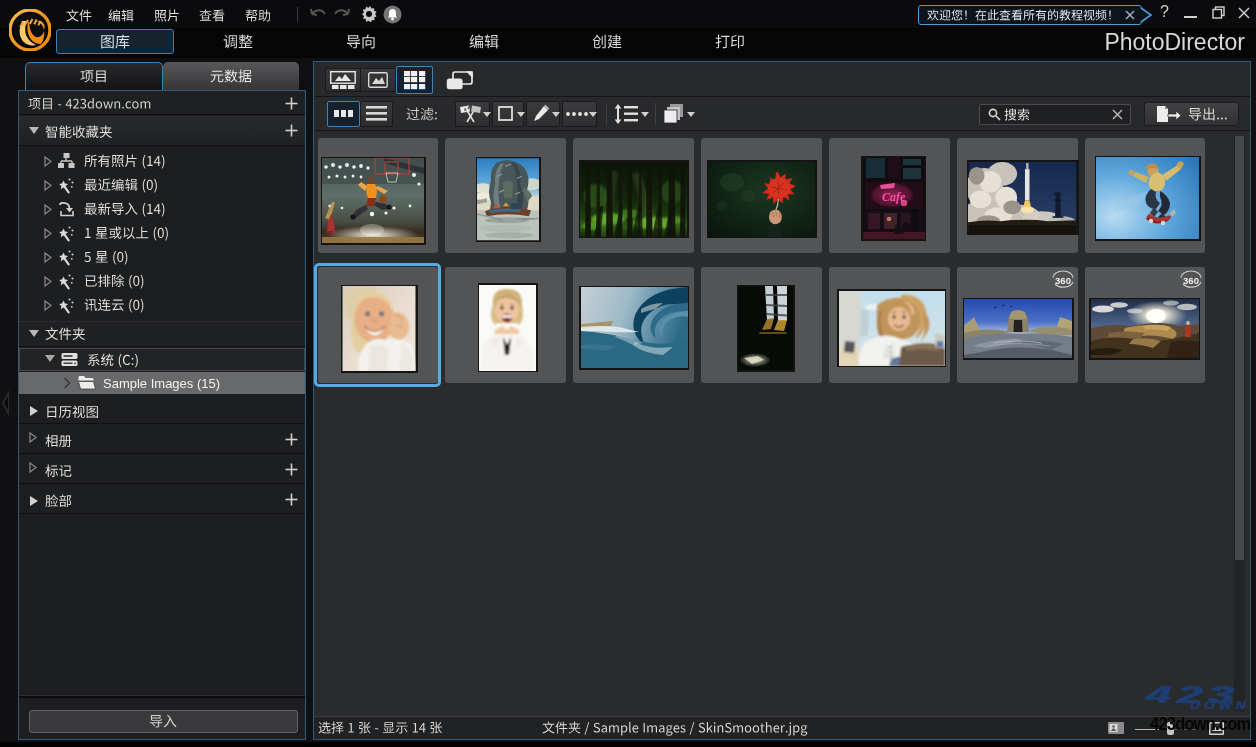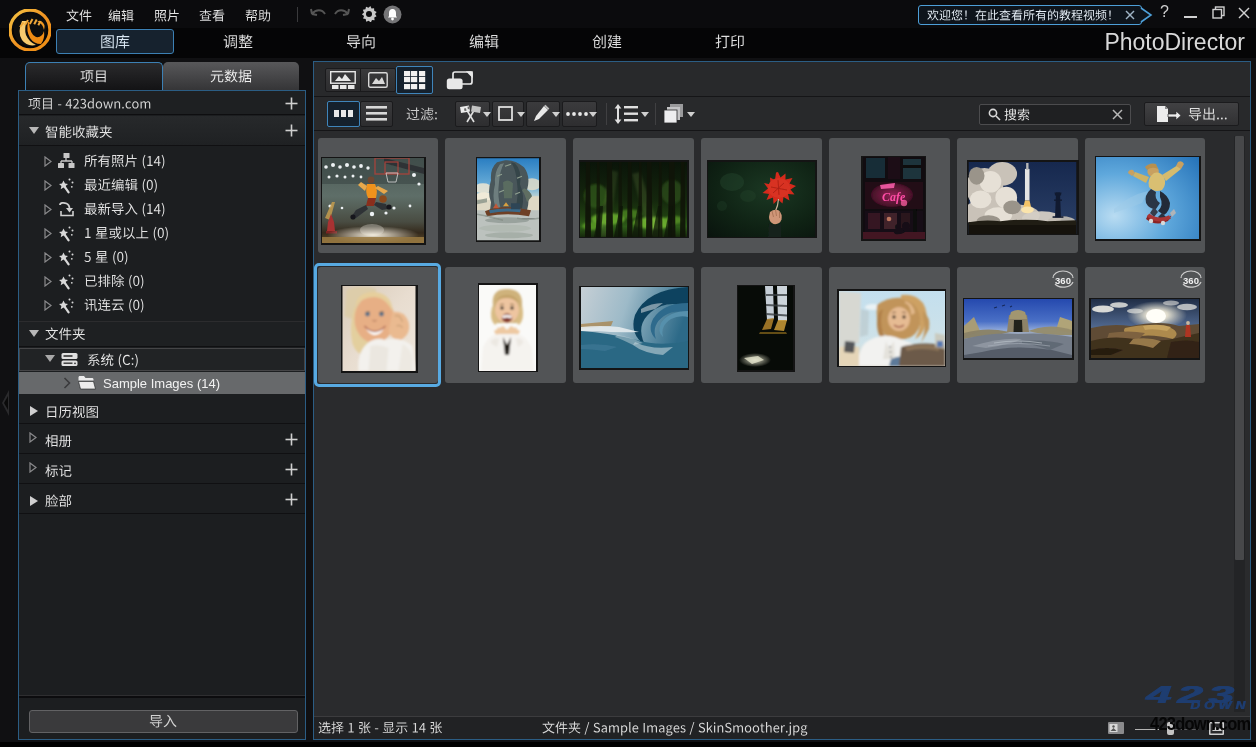--- a/index.html
+++ b/index.html
@@ -499,21 +499,21 @@
       </g>
     </svg></div>
 <div class="abs" style="left:19px;top:372px;width:286px;height:22px;background:#67696b"></div>
 <svg class="abs" style="left:63px;top:377px" width="8" height="12" viewBox="0 0 8 12" fill="none" stroke="#3a3a3c" stroke-width="1.6">
     <path d="M1.5 1 L6.5 6 L1.5 11"></path>
   </svg>
 <svg class="abs" style="left:78px;top:375px" width="18" height="15" viewBox="0 0 18 15" fill="#ececec">
 <path d="M0.5 2.5 C0.5 1.7 1 1 1.9 1 L6 1 L7.5 3 L14 3 C14.8 3 15.5 3.6 15.5 4.4 L15.5 5.5 L0.5 5.5 Z"></path>
 <path d="M0.5 6.5 L15.5 6.5 L17.5 14 L2.5 14 Z" stroke="#1c1e20" stroke-width="0.6"></path>
   </svg>
-<div class="abs" style="left:103px;top:376px;font-size:13px;color:#f2f2f2">Sample Images (14)</div>
+<div class="abs" style="left:103px;top:376px;font-size:13px;color:#f2f2f2">Sample Images (15)</div>
 <div class="abs" style="left:19px;top:395px;width:286px;height:29px;border-bottom:1px solid #101012"></div>
 <svg class="abs" style="left:30px;top:406px" width="8" height="10" viewBox="0 0 8 10">
     <path d="M0 0 L8 5 L0 10 Z" fill="#d0d0d0"></path>
   </svg>
 <div class="abs" style="left:45.0px;top:404.5px;line-height:0"><svg width="54.0" height="13.5" viewBox="0 -880 4000 1000" style="overflow:visible;" fill="#e6e6e6">
       <g transform="scale(1,-1)">
         <use href="#g77" x="0"></use>
         <use href="#g78" x="1000"></use>
         <use href="#g21" x="2000"></use>
         <use href="#g23" x="3000"></use>

